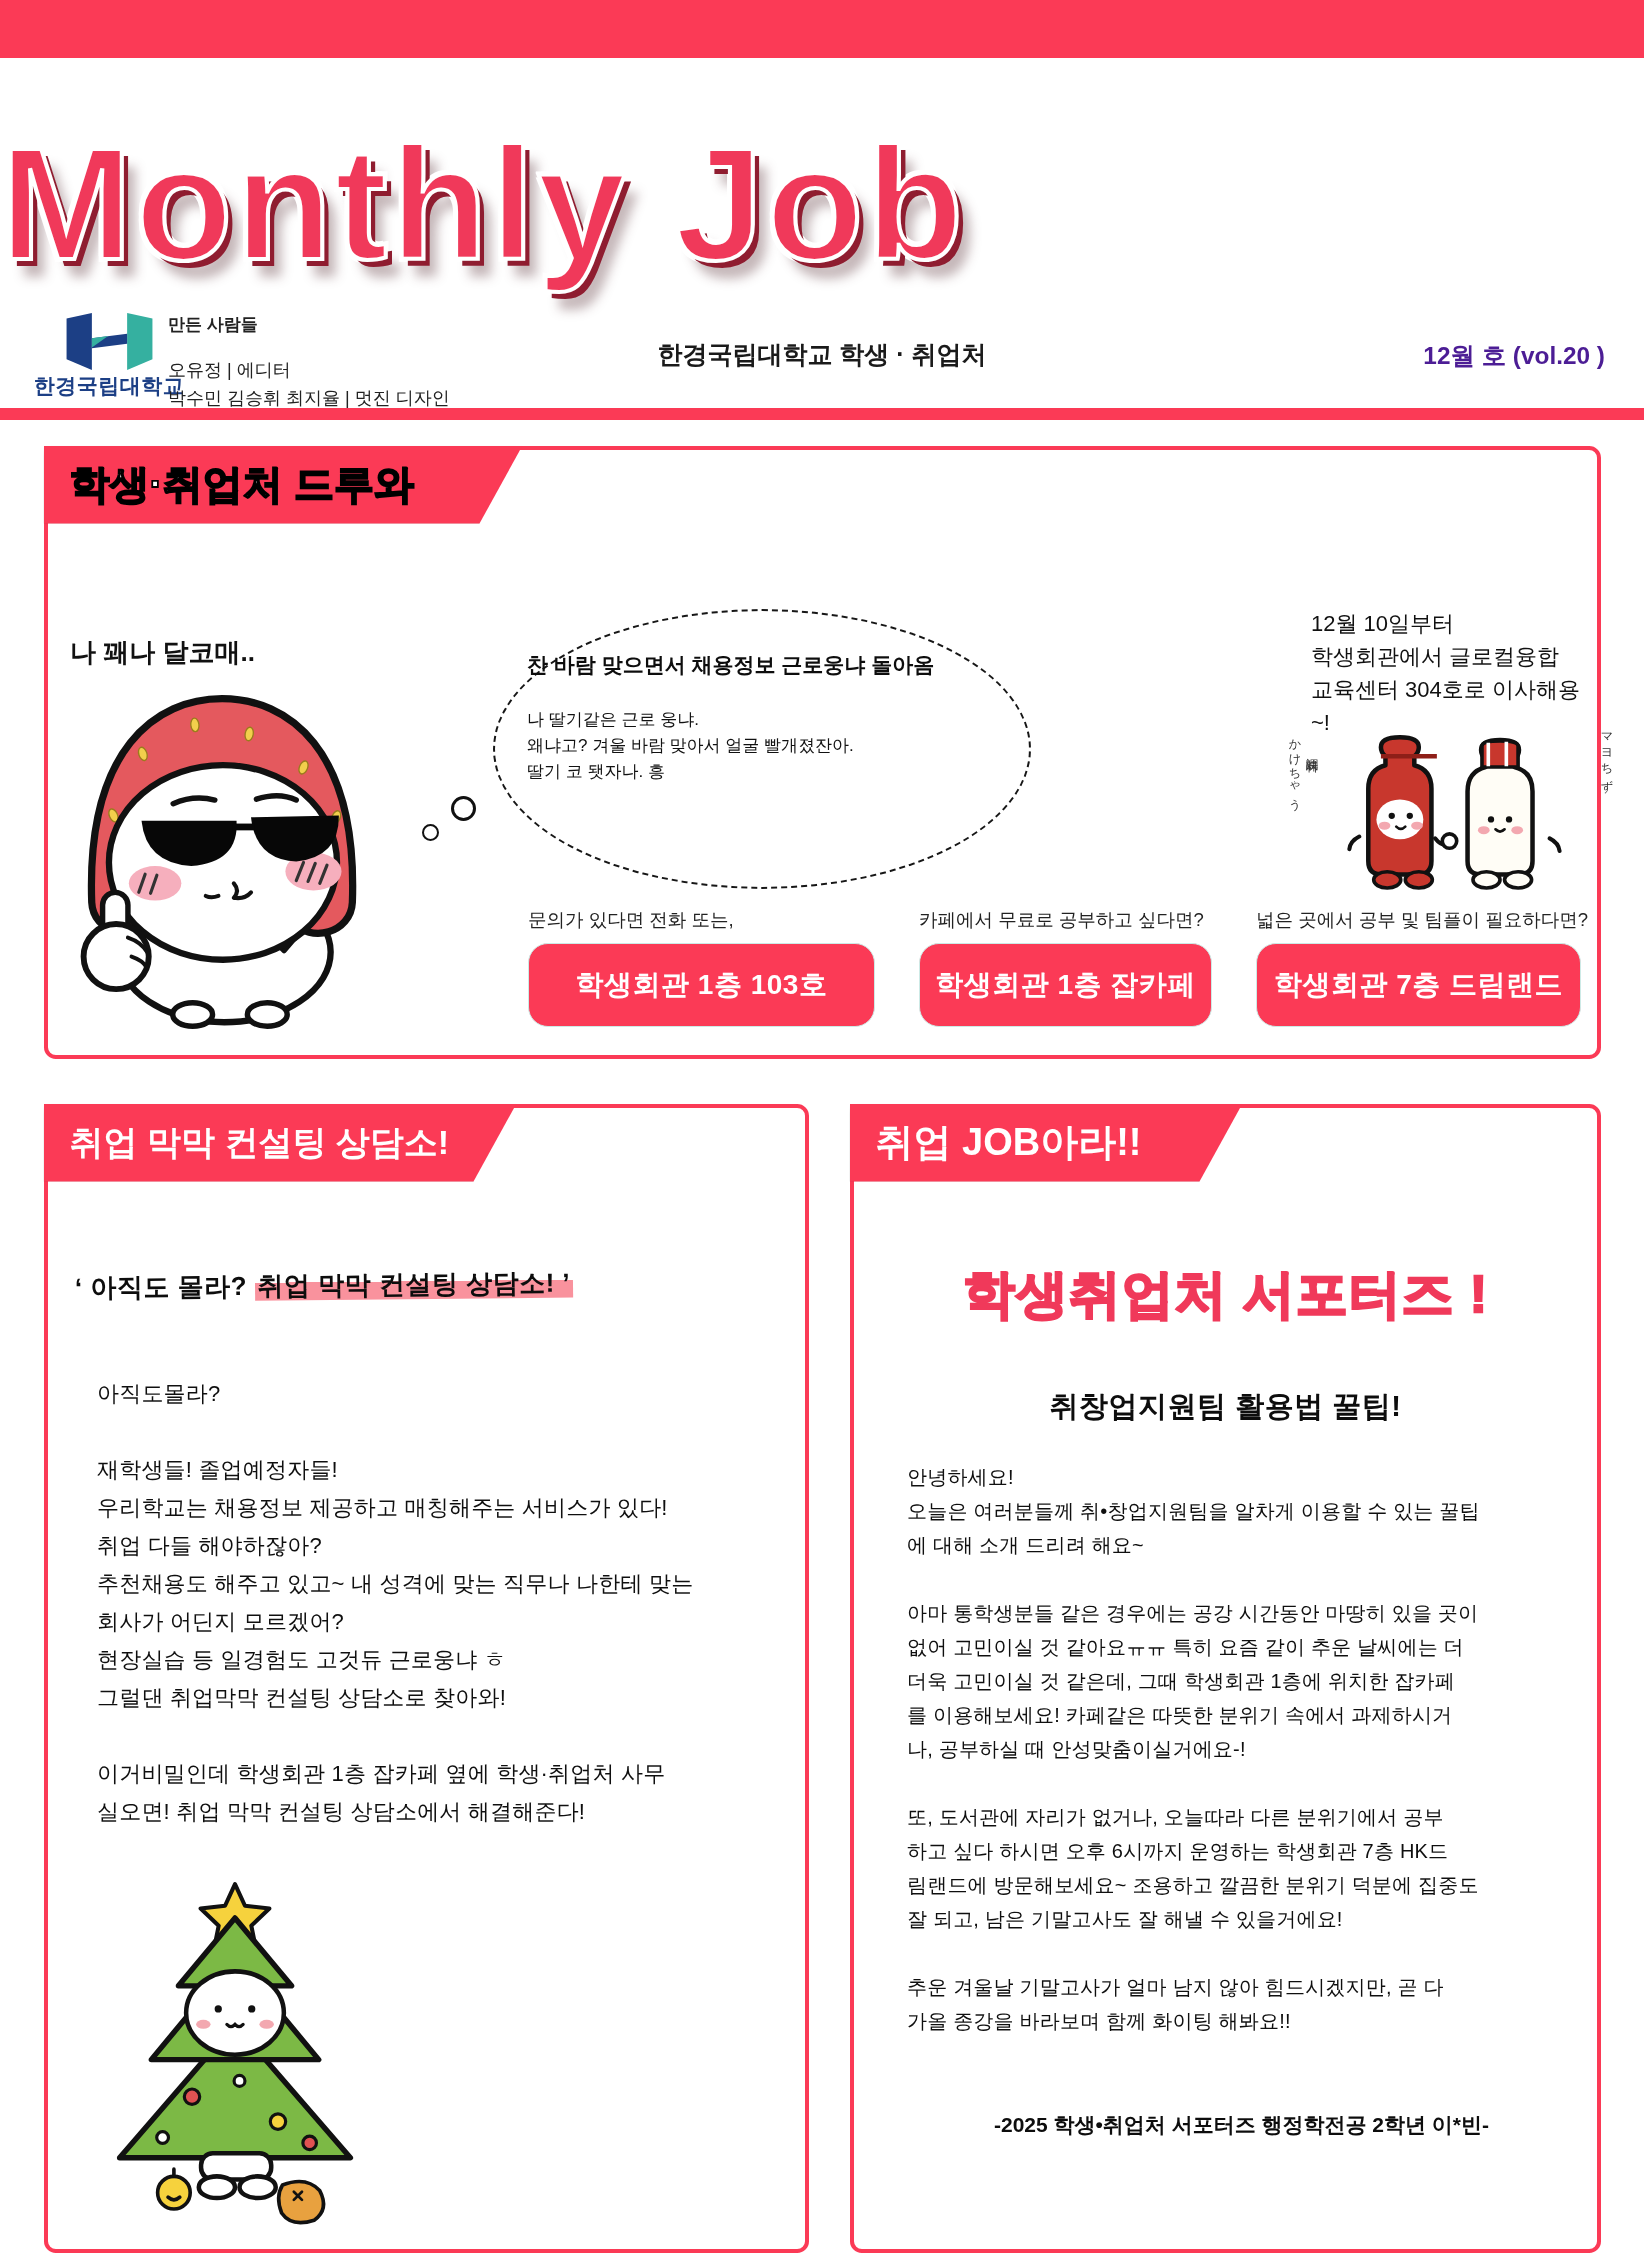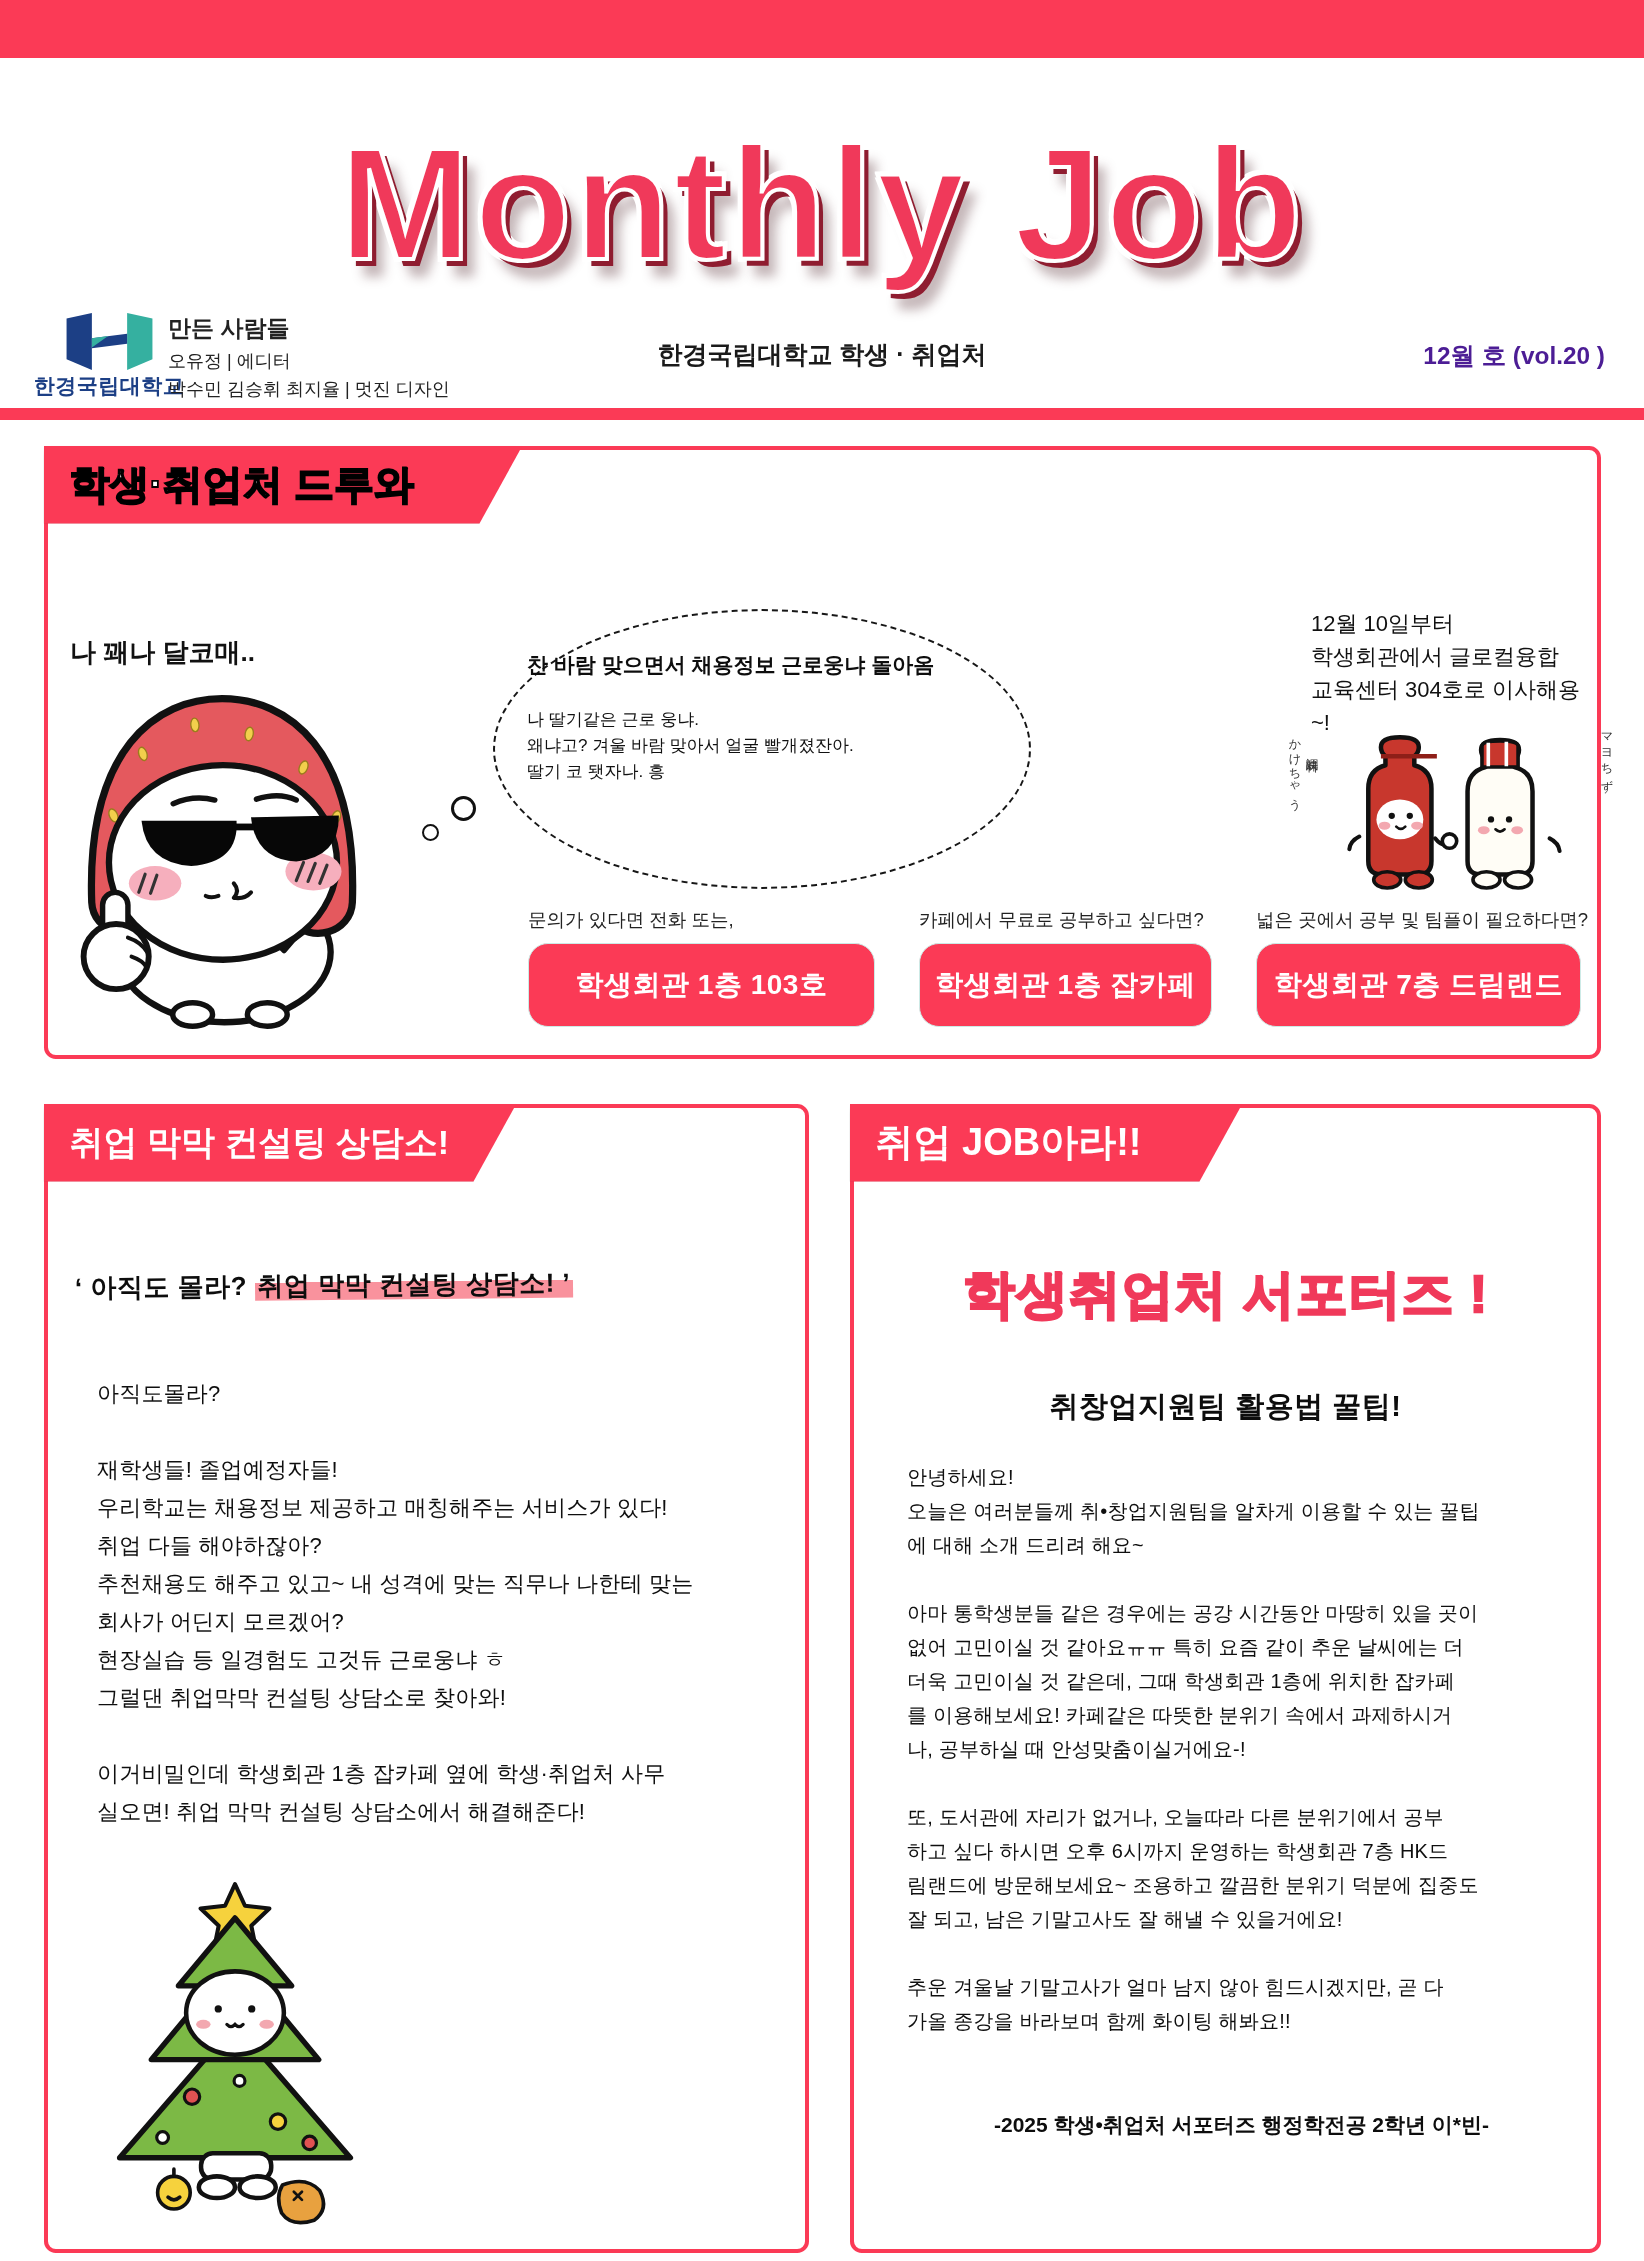--- a/index.html
+++ b/index.html
@@ -6,36 +6,36 @@
     --accent:#fb3a56; --title-red:#f0395a; --title-outline:#8f1d30;
     --highlight-pink:#f9929d; --navy:#1c3f85; --teal:#35b0a0;
   }
   *{margin:0;padding:0;box-sizing:border-box;}
   body{background:#ffffff;font-family:"Liberation Sans","DejaVu Sans",sans-serif;}
   .page{position:relative;width:1644px;height:2269px;background:#fff;overflow:hidden;}
 
   .topbar{position:absolute;left:0;top:0;width:1644px;height:58px;background:var(--accent);}
 
   .masthead{
-    position:absolute;left:0;top:121px;width:1644px;text-align:center;
+    position:absolute;left:0;top:121px;width:1644px;
     font-size:159px;font-weight:800;letter-spacing:2.7px;line-height:1.05;
     color:var(--title-red);
     -webkit-text-stroke:4.1px #ffffff;
     text-shadow:
       6.3px 7.2px 0 var(--title-outline),
       -2.7px -2.7px 0 #ffffff, 2.7px -2.7px 0 #ffffff, -2.7px 2.7px 0 #ffffff,
       13.6px 18px 11px rgba(90,50,55,0.35);
   }
 
   
   .logo-svg{position:absolute;left:53px;top:312px;}
   .brand-name{position:absolute;left:32px;top:372px;width:154px;text-align:center;
     font-size:21px;font-weight:800;color:var(--navy);letter-spacing:0.5px;}
   .credits{position:absolute;left:168px;top:313px;color:#222;}
-  .credits-title{font-size:23px;font-weight:700;margin-bottom:3px;}
+  .credits-title{font-size:17px;font-weight:700;margin-bottom:20px;}
   .credits-line{font-size:18px;font-weight:500;line-height:28px;}
   .header-center{position:absolute;left:50%;transform:translateX(-50%);top:338px;
     font-size:25px;font-weight:700;color:#1a1a1a;}
   .header-issue{position:absolute;right:39px;top:340px;font-size:24.4px;font-weight:600;color:#4c1d95;}
   .rule{position:absolute;left:0;top:408px;width:1644px;height:11.8px;background:var(--accent);}
 
   
   .box{position:absolute;background:#fff;border:4.5px solid var(--accent);border-radius:11.8px;}
   .box-visit{left:44px;top:446px;width:1557px;height:613px;}
   .box-consult{left:44px;top:1104px;width:765px;height:1149px;}

